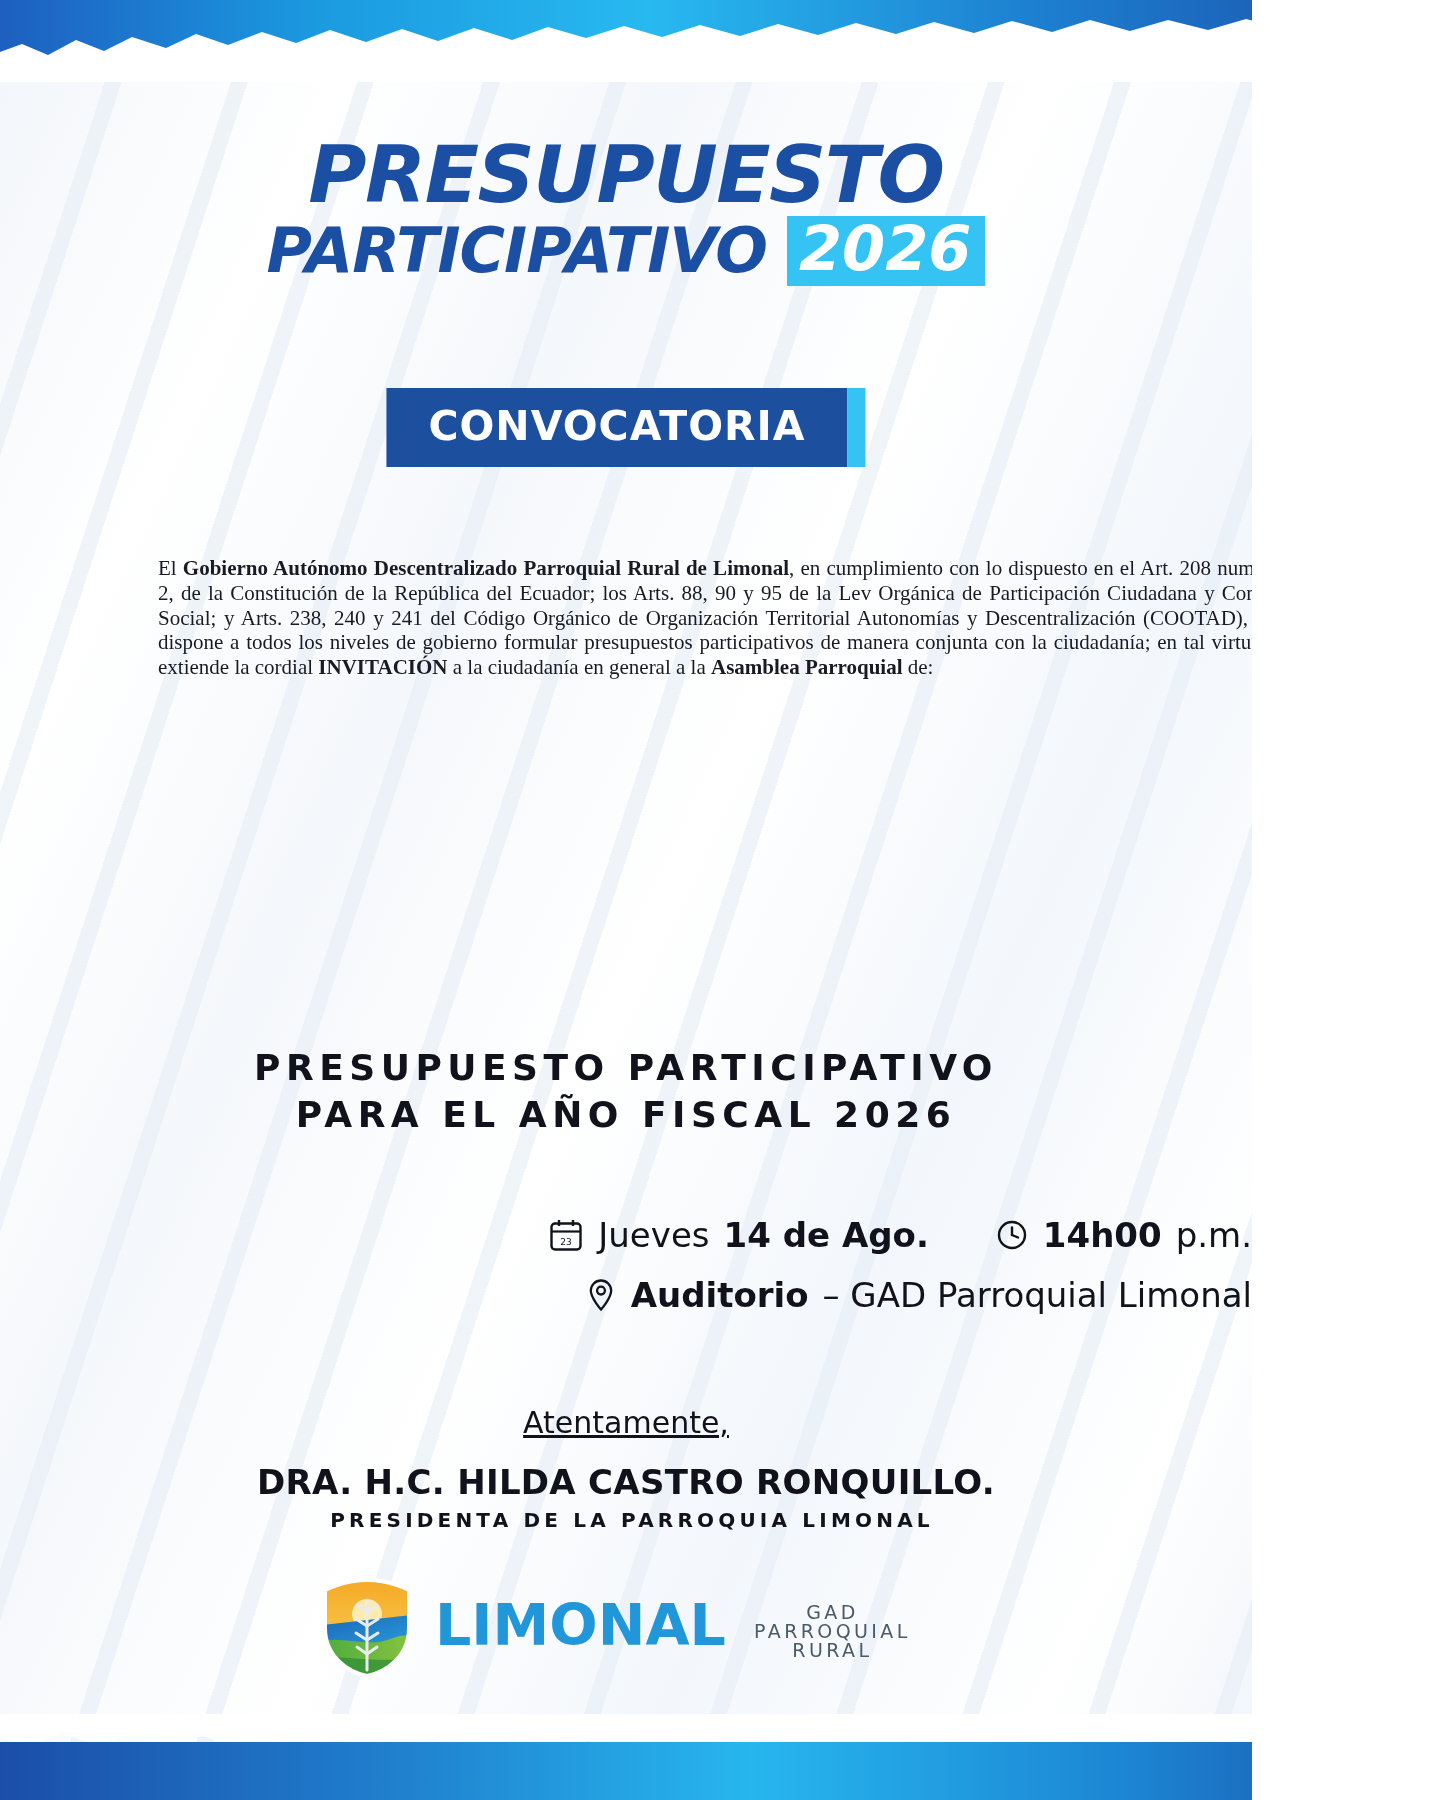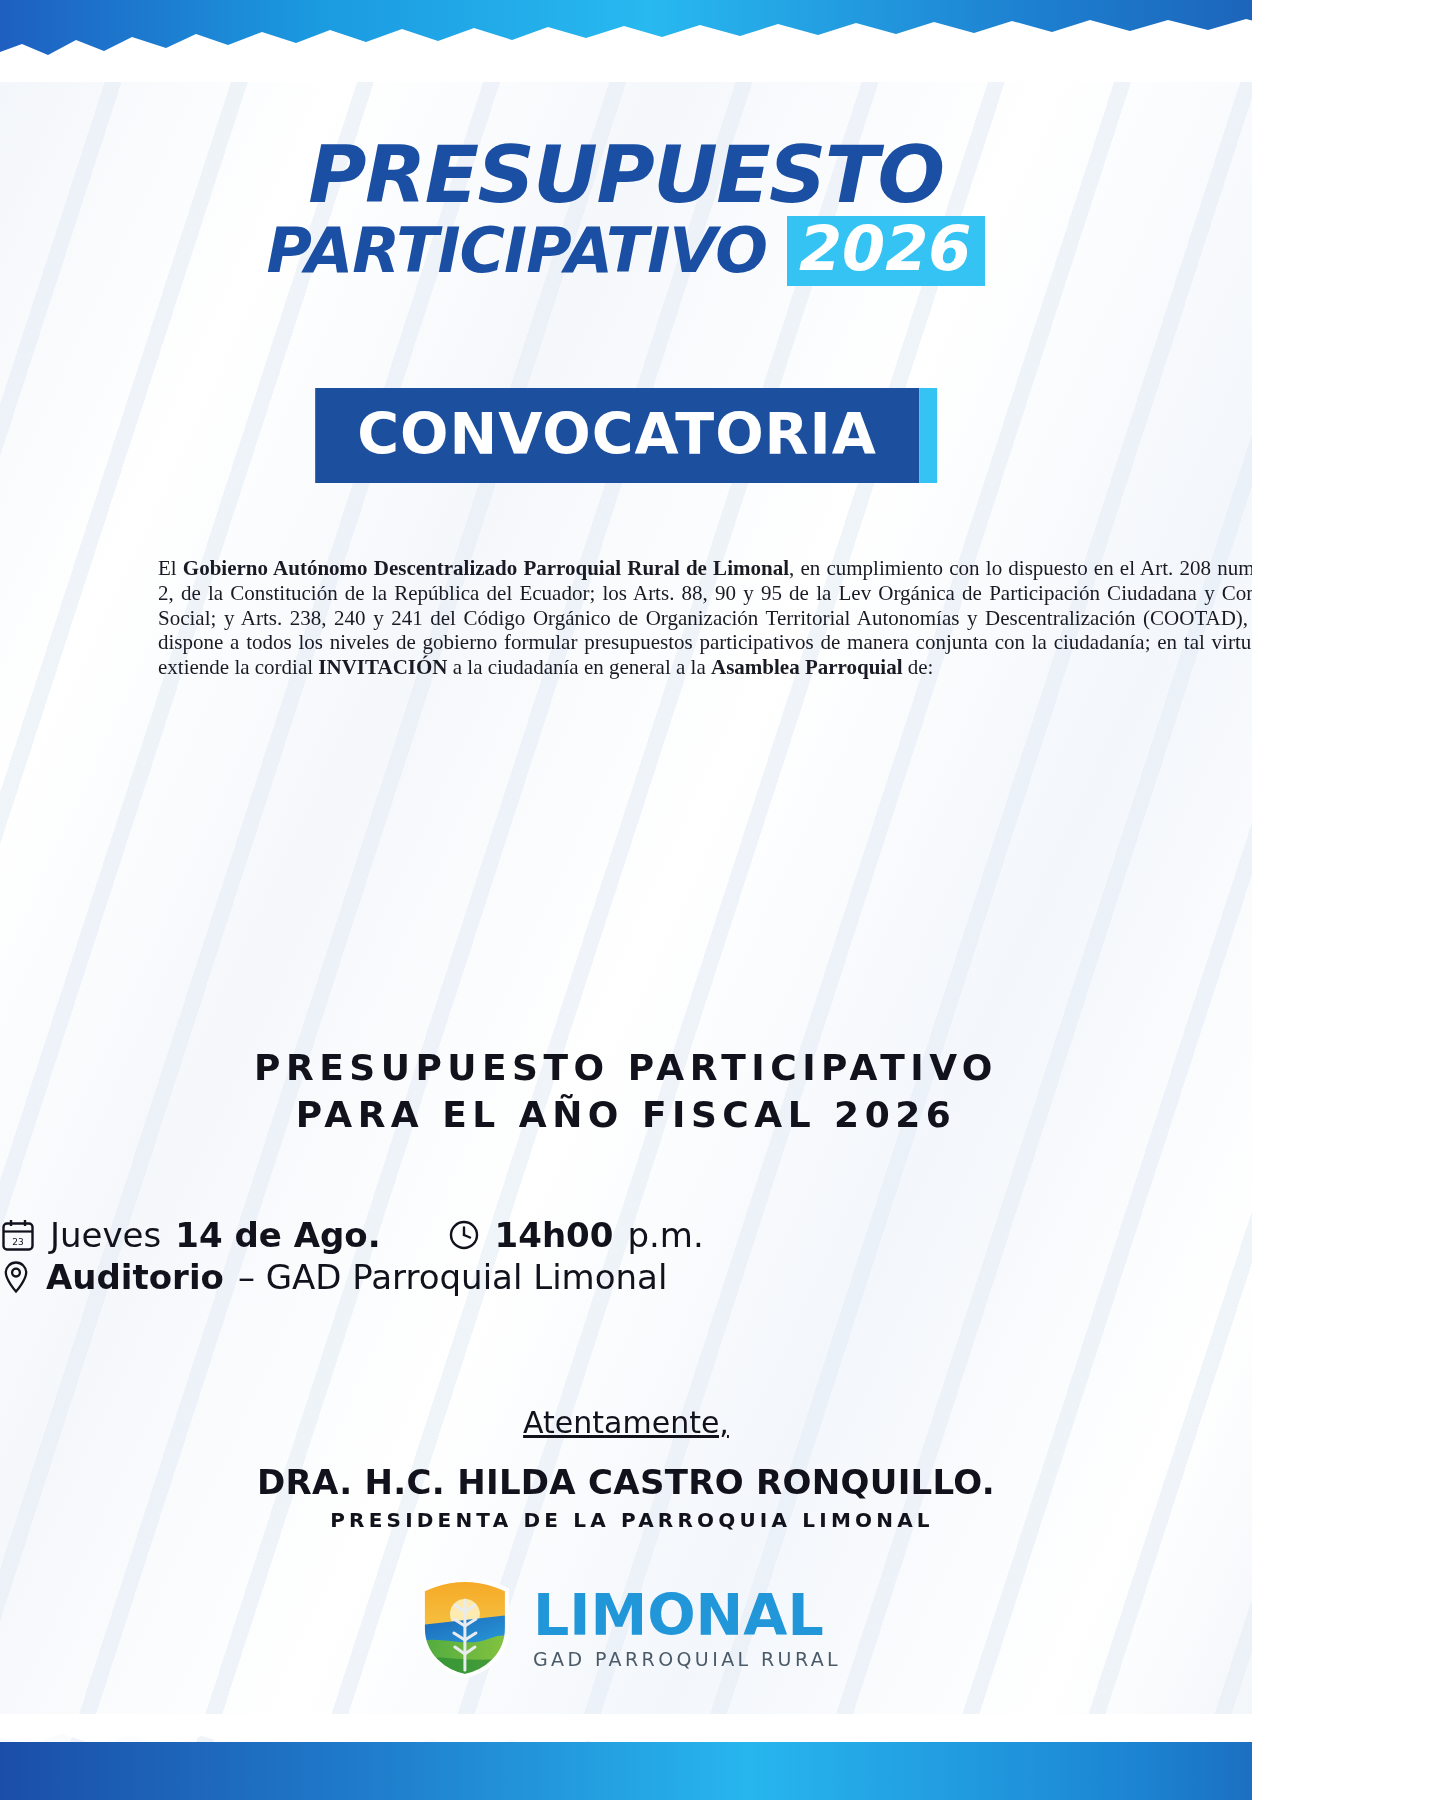--- a/index.html
+++ b/index.html
@@ -119,21 +119,21 @@
     top: 388px;
     left: 50%;
     transform: translateX(-50%);
     display: flex;
   }
   .banner-main {
     background: #1d4f9f;
     color: #ffffff;
     font-family: "DejaVu Sans", sans-serif;
     font-weight: 700;
-    font-size: 57px;
+    font-size: 41px;
     letter-spacing: 1px;
     padding: 18px 42px 20px 42px;
     line-height: 1;
   }
   .banner-accent {
     width: 18px;
     background: #35c3f3;
   }
 
   
@@ -165,22 +165,22 @@
     color: #12121c;
   }
 
   
   .details {
     position: absolute;
     top: 1215px;
     left: 0; right: 0;
     display: flex;
     flex-direction: column;
-    align-items: flex-start;
-    gap: 2px;
+    align-items: flex-end;
+    gap: 20px;
     font-family: "DejaVu Sans", sans-serif;
     color: #12121c;
   }
   .detail-row {
     display: flex;
     align-items: center;
     gap: 14px;
     font-size: 34px;
   }
   .detail-row .sep { width: 38px; }
@@ -204,21 +204,21 @@
   .logo {
     position: absolute;
     bottom: 118px;
     left: 50%;
     transform: translateX(-50%);
     display: flex;
     align-items: center;
     gap: 14px;
   }
   .logo-mark { width: 108px; height: 108px; }
-  .logo-text { display: flex; flex-direction: column; line-height: 1; }
+  .logo-text { display: flex; flex-direction: row; line-height: 1; }
   .logo-name {
     font-family: "DejaVu Sans", sans-serif;
     font-weight: 700;
     font-size: 57px;
     color: #2196d8;
     letter-spacing: 0px;
   }
   .logo-sub {
     font-family: "DejaVu Sans", sans-serif;
     font-weight: 400;

